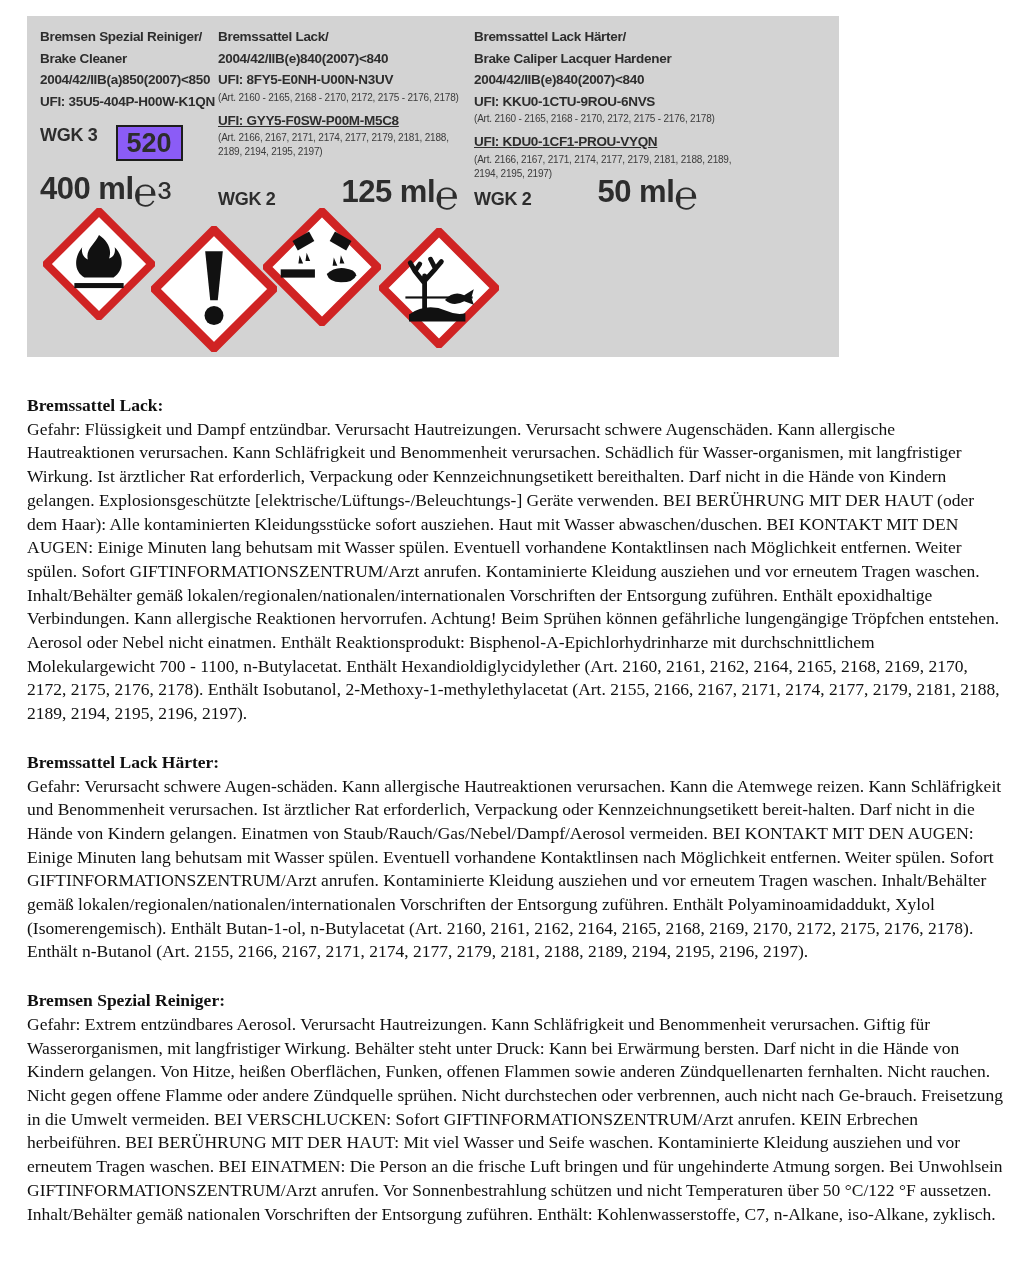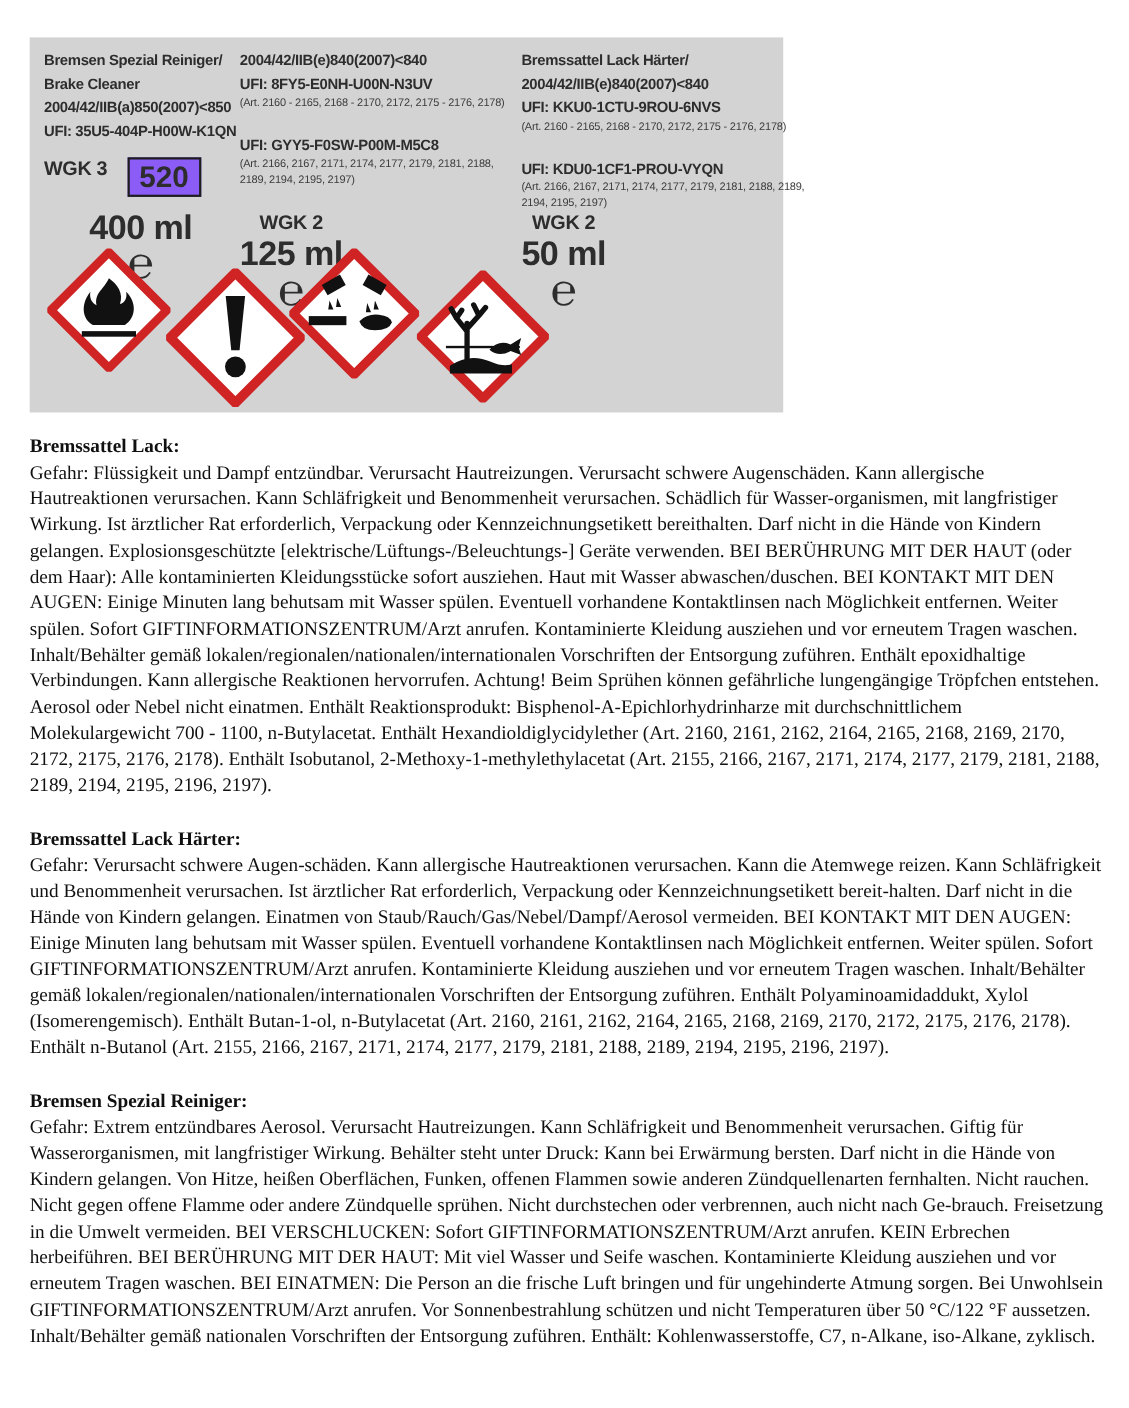--- a/index.html
+++ b/index.html
@@ -1,30 +1,30 @@
 <!DOCTYPE html>
 <html><head>
 <meta charset="utf-8">
 <style>
   html,body{margin:0;padding:0;background:#ffffff;}
   body{width:1026px;height:1280px;position:relative;overflow:hidden;
        font-family:"Liberation Sans",sans-serif;}
   
-  .panel{position:absolute;left:27px;top:34px;width:685px;height:341px;background:#d3d3d3;}
+  .panel{position:absolute;left:27px;top:16px;width:812px;height:341px;background:#d3d3d3;}
   .col{position:absolute;top:10px;color:#2d2d2d;font-weight:bold;}
   .col1{left:13px;width:176px;}
   .col2{left:191px;width:256px;}
   .col3{left:447px;width:258px;}
   .lbl-line{font-size:13.5px;line-height:21.5px;letter-spacing:-0.3px;white-space:nowrap;}
   .lbl-art{font-size:10px;line-height:14px;font-weight:normal;letter-spacing:-0.2px;color:#3c3c3c;}
-  .ufi2{margin-top:20px;}
+  .ufi2{margin-top:5px;text-decoration:underline;}
   .wgk-row{display:flex;align-items:flex-start;gap:18px;margin-top:13px;}
   .wgk-big{font-size:18px;letter-spacing:-0.3px;}
   .code-box{border:2.5px solid #1d1d1d;font-size:27px;padding:0 9px;line-height:32px;background:#8b5cf6;}
-  .vol-row{position:absolute;top:148px;left:0;display:flex;align-items:center;white-space:nowrap;flex-direction:column;}
+  .vol-row{position:absolute;top:148px;left:0;display:flex;align-items:flex-end;white-space:nowrap;}
   .vol-row.flow1{position:static;margin-top:10px;}
   .vol{font-size:31px;letter-spacing:-0.5px;}
   .emark{font-size:40px;font-weight:normal;line-height:30px;}
   .aerosol{font-size:31px;font-weight:normal;}
   .gap{display:inline-block;width:66px;}
   
   .diamond{position:absolute;}
   
   .textblock{position:absolute;left:27px;top:394px;width:979px;
              font-family:"Liberation Serif",serif;color:#101010;
@@ -47,35 +47,37 @@
       <span class="code-box">520</span>
     </div>
     <div class="vol-row flow1">
       <span class="vol">400 ml</span>
       <span class="emark">℮</span>
       <span class="aerosol">ɜ</span>
     </div>
   </div>
 
   <div class="col col2">
+    <div class="lbl-line">Bremssattel Lack/</div>
     <div class="lbl-line">2004/42/IIB(e)840(2007)&lt;840</div>
     <div class="lbl-line">UFI: 8FY5-E0NH-U00N-N3UV</div>
     <div class="lbl-art">(Art. 2160 - 2165, 2168 - 2170, 2172, 2175 - 2176, 2178)</div>
     <div class="lbl-line ufi2">UFI: GYY5-F0SW-P00M-M5C8</div>
     <div class="lbl-art">(Art. 2166, 2167, 2171, 2174, 2177, 2179, 2181, 2188, 2189, 2194, 2195, 2197)</div>
     <div class="vol-row">
       <span class="wgk-big">WGK 2</span>
       <span class="gap"></span>
       <span class="vol">125 ml</span>
       <span class="emark">℮</span>
     </div>
   </div>
 
   <div class="col col3">
     <div class="lbl-line">Bremssattel Lack Härter/</div>
+    <div class="lbl-line">Brake Caliper Lacquer Hardener</div>
     <div class="lbl-line">2004/42/IIB(e)840(2007)&lt;840</div>
     <div class="lbl-line">UFI: KKU0-1CTU-9ROU-6NVS</div>
     <div class="lbl-art">(Art. 2160 - 2165, 2168 - 2170, 2172, 2175 - 2176, 2178)</div>
     <div class="lbl-line ufi2">UFI: KDU0-1CF1-PROU-VYQN</div>
     <div class="lbl-art">(Art. 2166, 2167, 2171, 2174, 2177, 2179, 2181, 2188, 2189, 2194, 2195, 2197)</div>
     <div class="vol-row">
       <span class="wgk-big">WGK 2</span>
       <span class="gap"></span>
       <span class="vol">50 ml</span>
       <span class="emark">℮</span>

